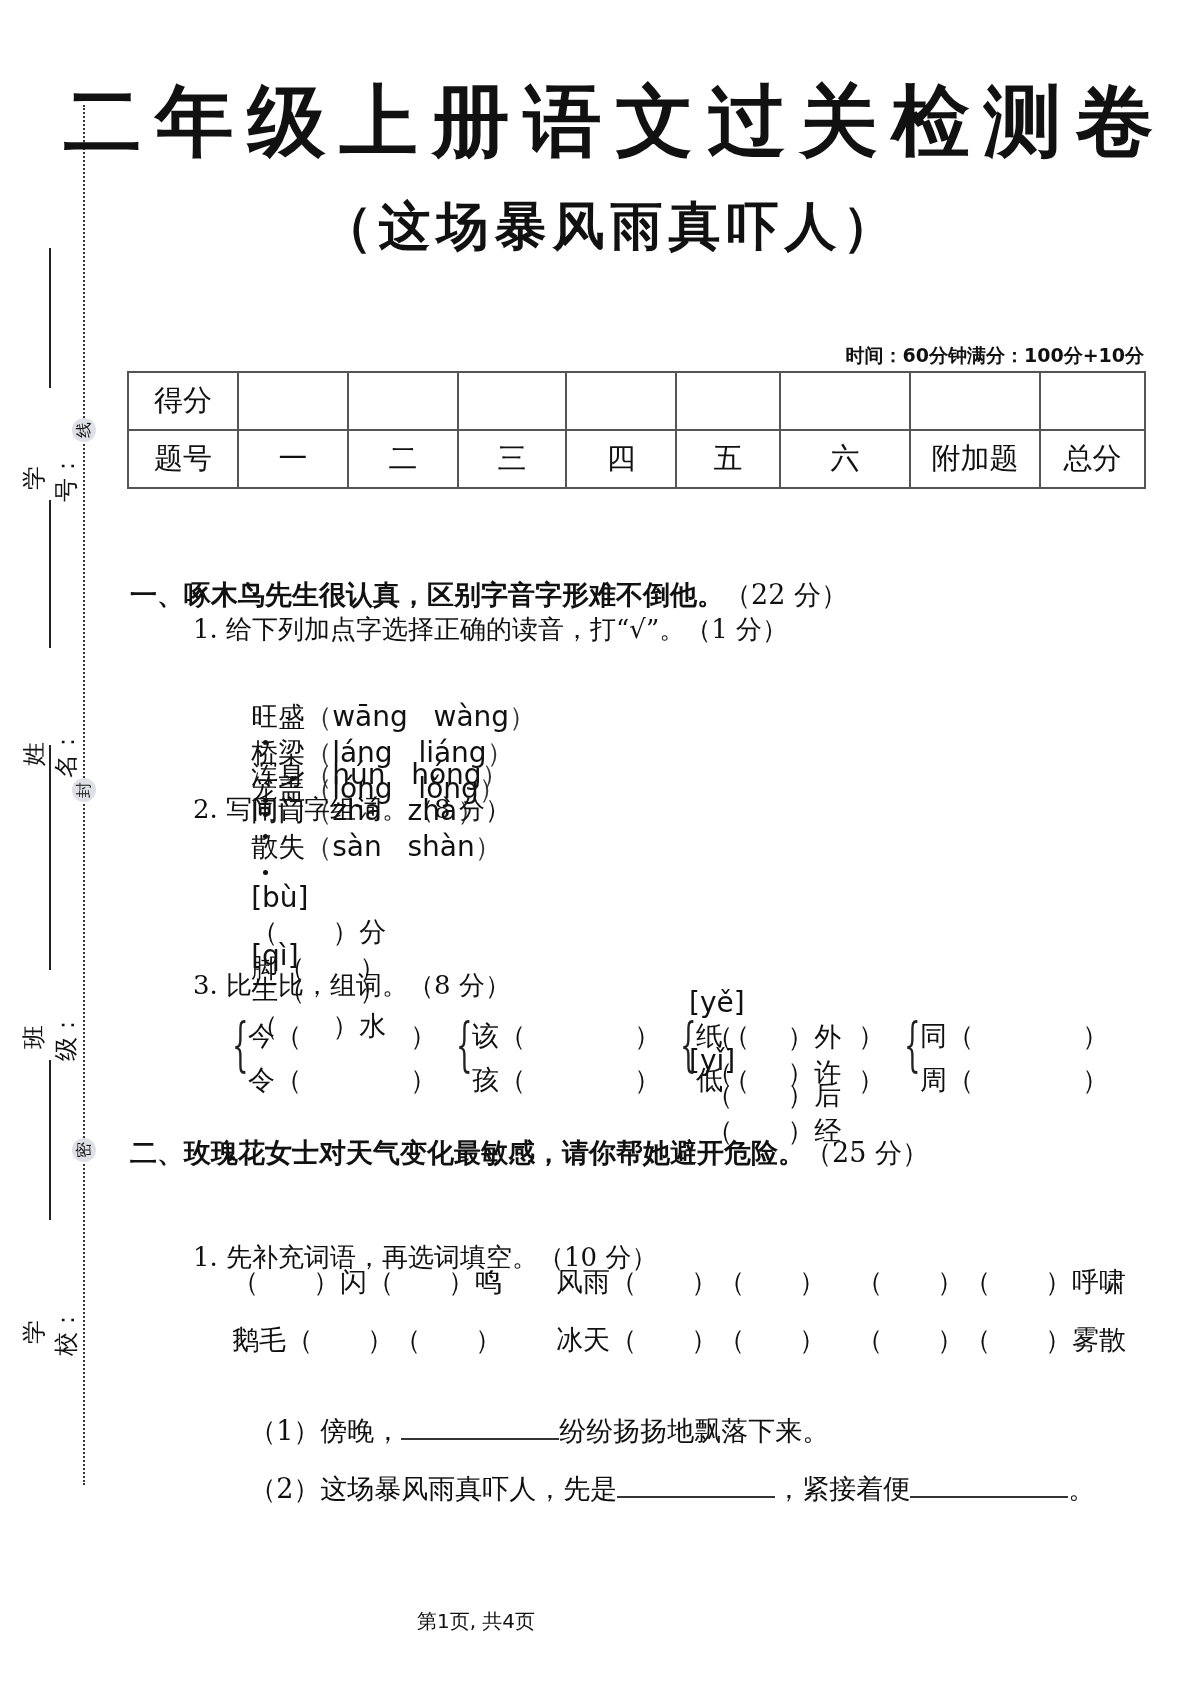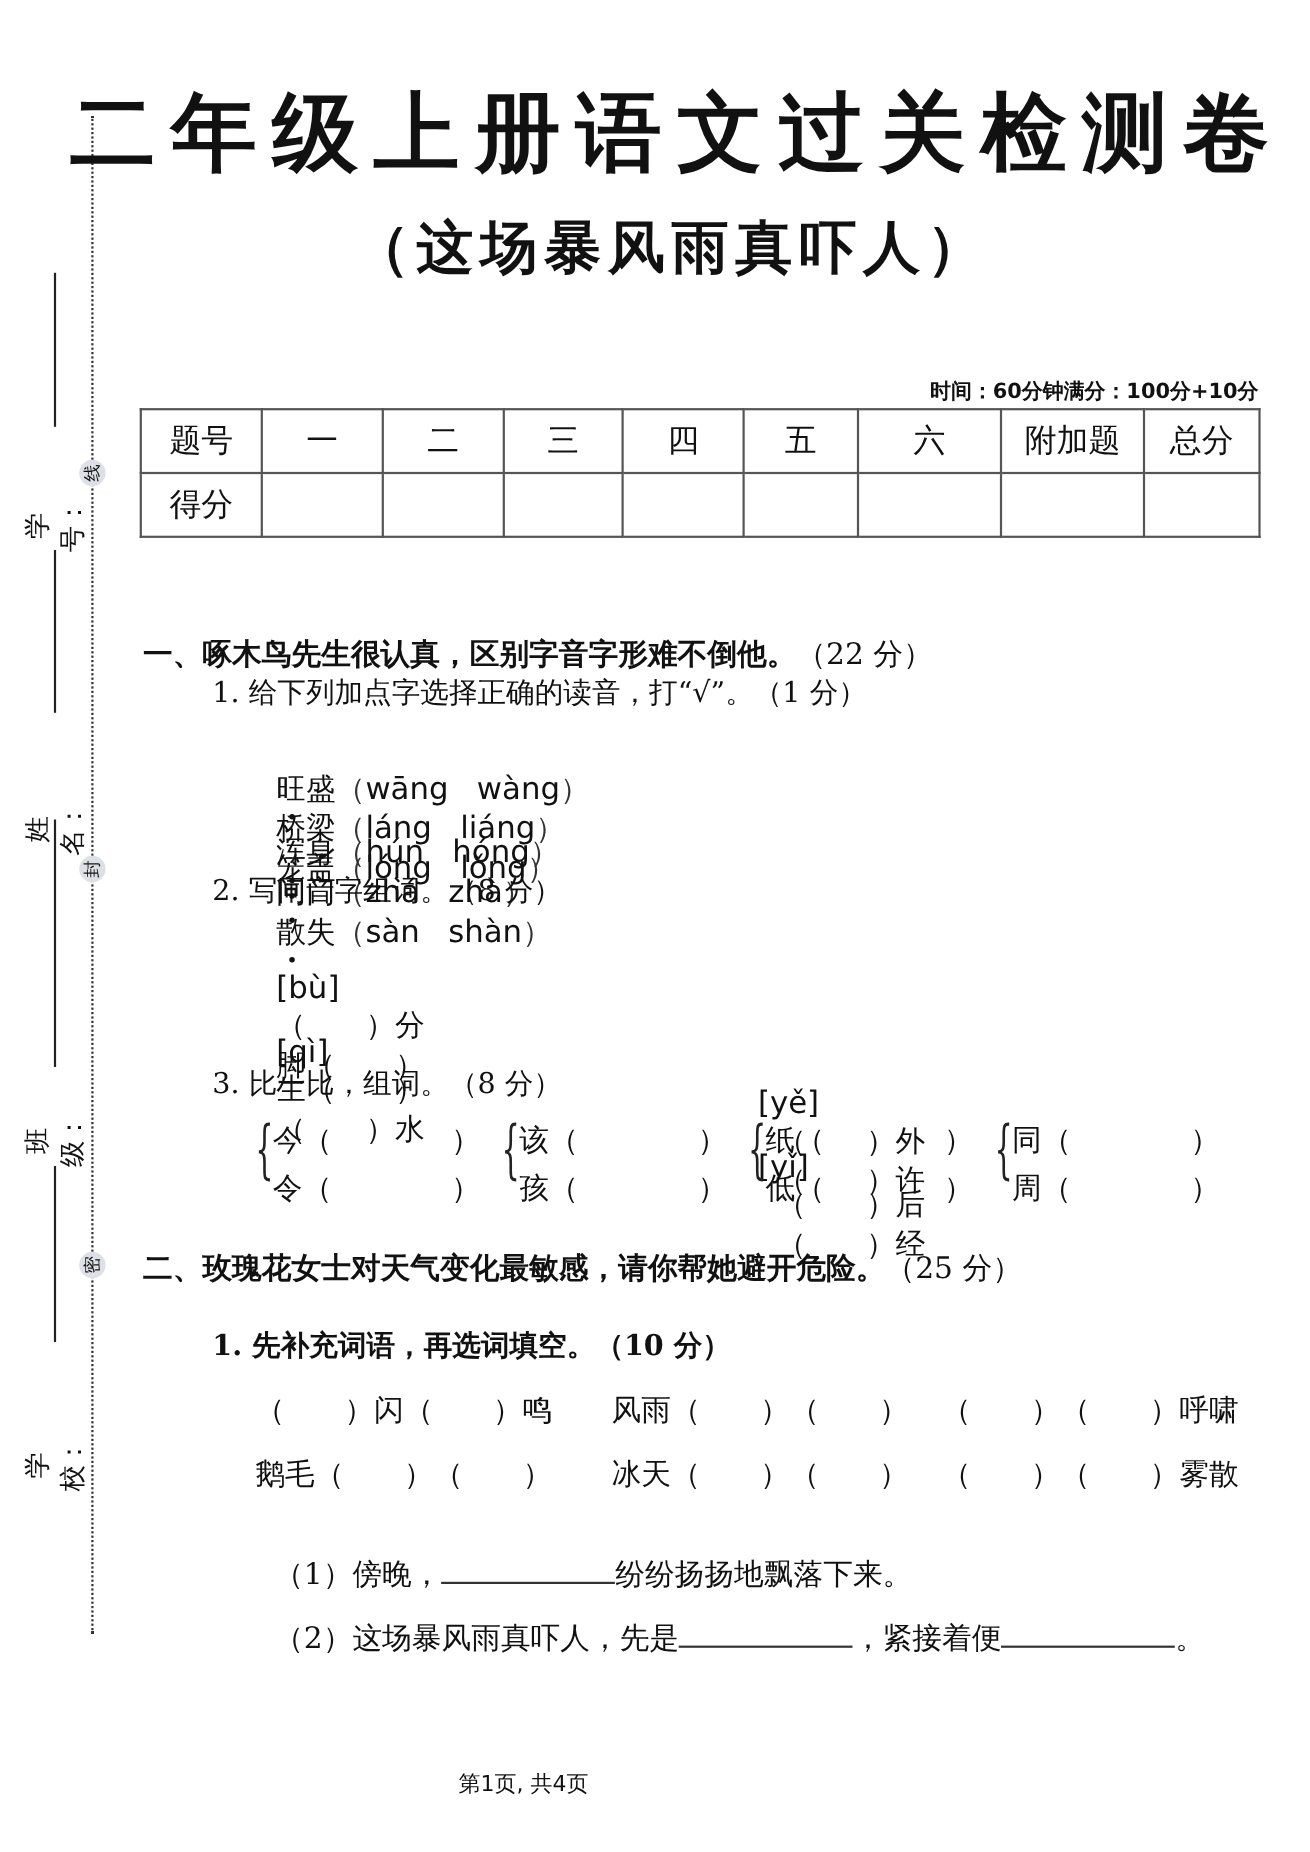--- a/index.html
+++ b/index.html
@@ -49,40 +49,40 @@
 <div class="abs vline" style="top:1060px;height:160px;"></div>
 <div class="abs vlabel" style="top:1300px;">学校：</div>
 
 <div class="abs title">二年级上册语文过关检测卷</div>
 <div class="abs subtitle">（这场暴风雨真吓人）</div>
 <div class="abs timeline">时间：60分钟满分：100分+10分</div>
 
 <table class="score">
   <tbody>
       <tr>
+    <td>得分</td>
+    <td></td>
+    <td></td>
+    <td></td>
+    <td></td>
+    <td></td>
+    <td></td>
+    <td></td>
+    <td></td>
+  </tr>
+  <tr>
     <td style="width:108px">题号</td>
     <td style="width:108px">一</td>
     <td style="width:108px">二</td>
     <td style="width:106px">三</td>
     <td style="width:108px">四</td>
     <td style="width:102px">五</td>
     <td style="width:128px">六</td>
     <td style="width:128px">附加题</td>
     <td>总分</td>
-  </tr>
-  <tr>
-    <td>得分</td>
-    <td></td>
-    <td></td>
-    <td></td>
-    <td></td>
-    <td></td>
-    <td></td>
-    <td></td>
-    <td></td>
   </tr>
 </tbody>
   </table>
 
 <div class="abs sec" style="top:577px;">
   <span>一、啄木鸟先生很认真，区别字音字形难不倒他。</span><span class="pts">（22 分）</span>
 </div>
 
 <div class="abs q" style="top:612px;">
   <span>1. 给下列加点字选择正确的读音，打“√”。</span><span>（1 分）</span>
@@ -139,21 +139,21 @@
 </div>
 <div class="abs" style="left:904px;top:1018px;">
   <span class="abs brace" style="left:0;top:-2px;">{</span>
   <div class="row" style="position:absolute;left:16px;top:0;">同（　　　　）</div>
   <div class="row" style="position:absolute;left:16px;top:44px;">周（　　　　）</div>
 </div>
 
 <div class="abs sec" style="top:1135px;">
   <span>二、玫瑰花女士对天气变化最敏感，请你帮她避开危险。</span><span class="pts">（25 分）</span>
 </div>
-<div class="abs q" style="top:1206px;font-weight:bold;">
+<div class="abs q" style="top:1240px;">
   <span>1. 先补充词语，再选词填空。</span><span>（10 分）</span>
 </div>
 
 <div class="abs row" style="left:232px;top:1264px;">（　　）闪（　　）鸣</div>
 <div class="abs row" style="left:556px;top:1264px;">风雨（　　）（　　）</div>
 <div class="abs row" style="left:856px;top:1264px;">（　　）（　　）呼啸</div>
 <div class="abs row" style="left:232px;top:1322px;">鹅毛（　　）（　　）</div>
 <div class="abs row" style="left:556px;top:1322px;">冰天（　　）（　　）</div>
 <div class="abs row" style="left:856px;top:1322px;">（　　）（　　）雾散</div>
 

